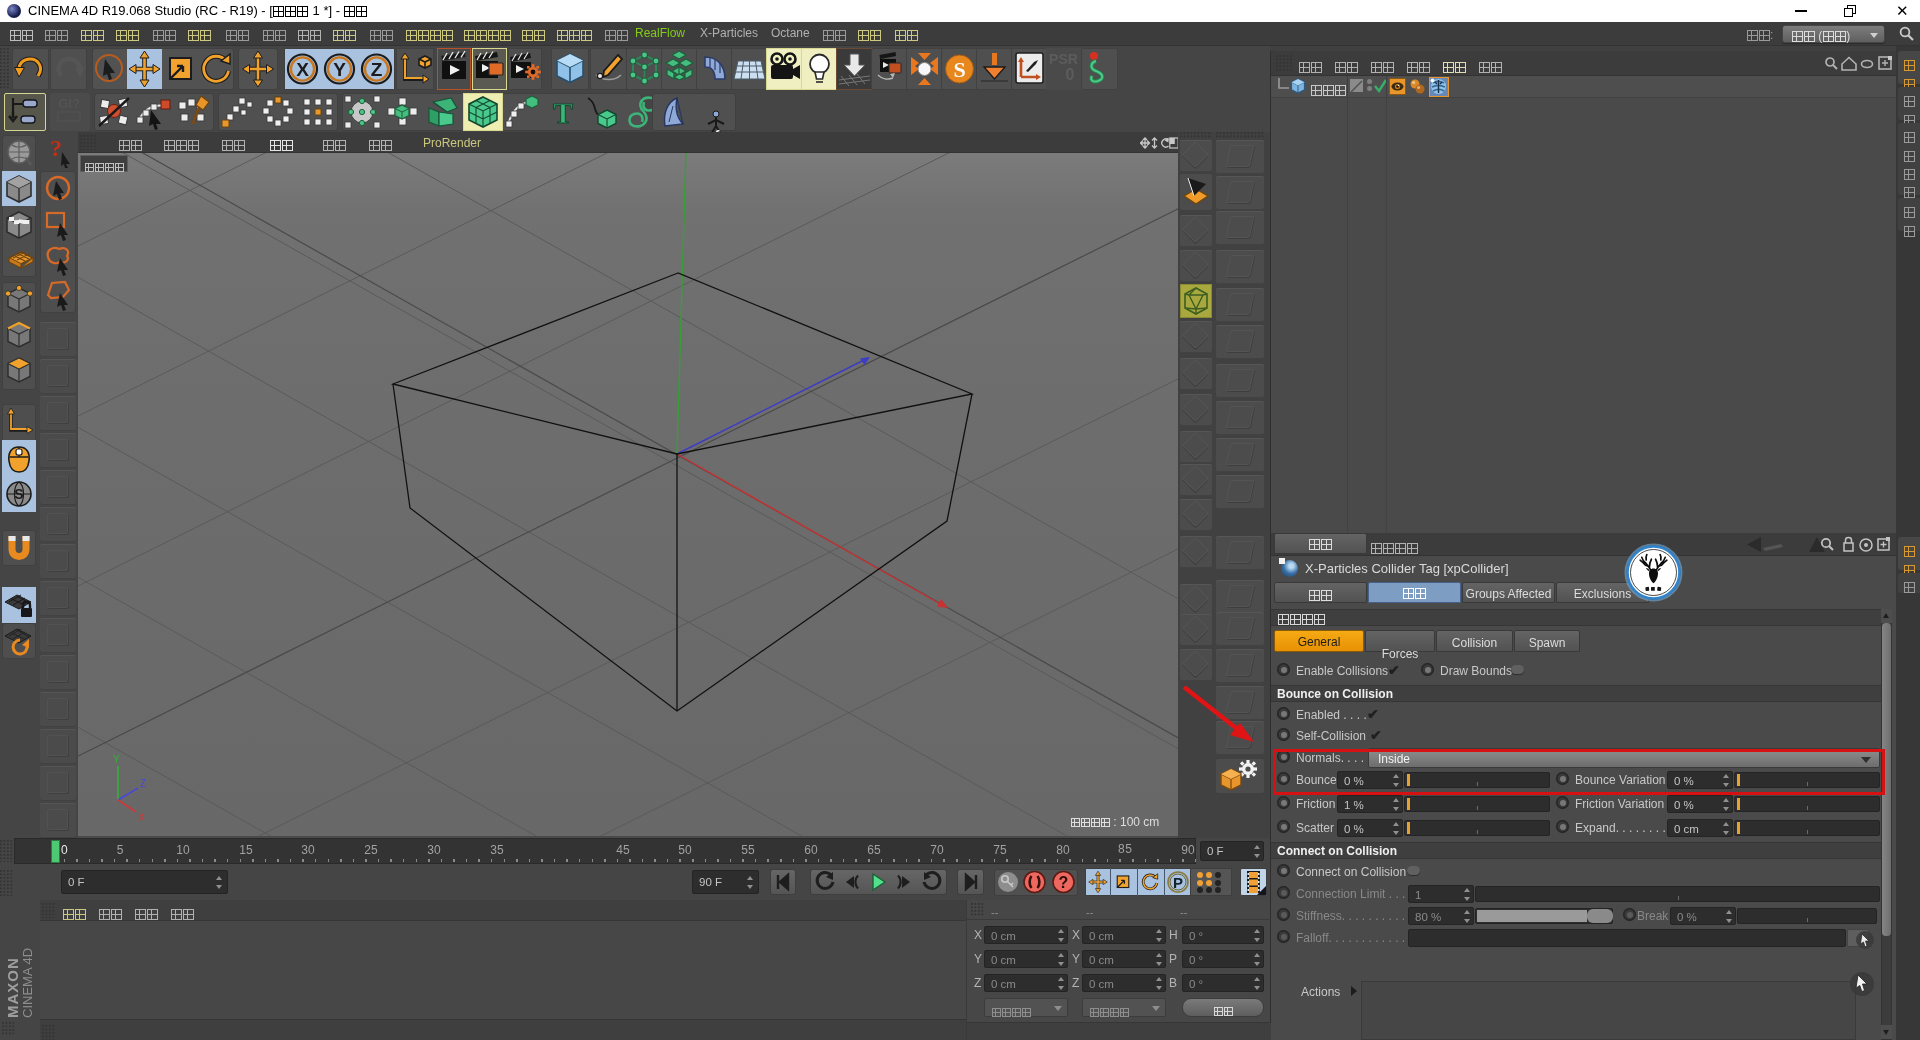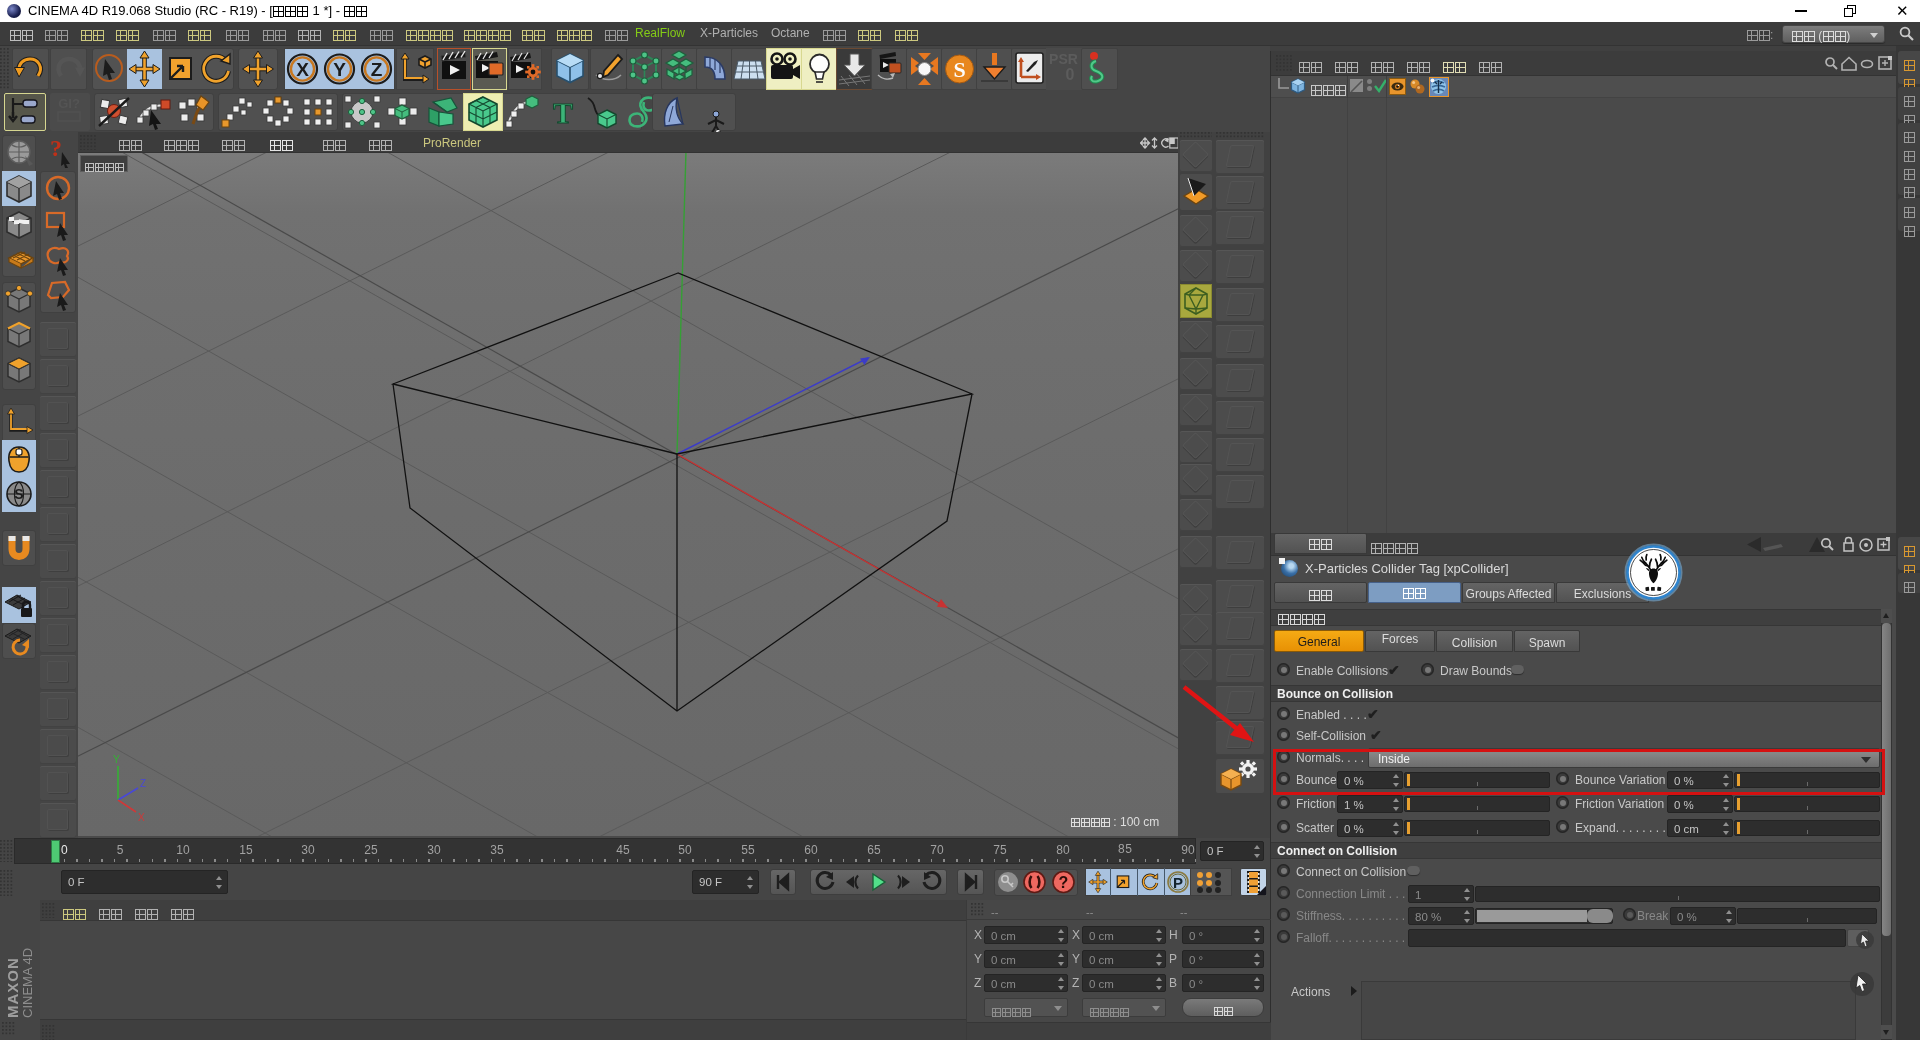--- a/index.html
+++ b/index.html
@@ -1038,21 +1038,21 @@
   <div class="abs" style="left:10px;top:27px;width:17px;height:17px;border-radius:50%;background:radial-gradient(circle at 60% 35%,#b8d8f0 15%,#3a70a8 50%,#183a5e);"></div>
   <div class="abs" style="left:8px;top:25px;width:6px;height:6px;background:#f2f2f2;"></div>
   <div class="abs" style="left:34px;top:28px;color:#dadada;font-size:13px;">X-Particles Collider Tag [xpCollider]</div>
   <div class="atab" style="left:3px;width:93px;padding-top:3px;"><span class="cj"></span><span class="cj"></span></div>
   <div class="atab" style="left:97px;width:93px;top:49px;height:21px;background:#7d9dc2;border-color:#46618a;color:#fff;padding-top:3px;"><span class="cj"></span><span class="cj"></span></div>
   <div class="atab" style="left:191px;top:49px;width:93px;height:21px;padding-top:4px;">Groups Affected</div>
   <div class="atab" style="left:285px;top:49px;width:93px;height:21px;padding-top:4px;">Exclusions</div>
   <div class="abs" style="left:3px;top:49px;width:93px;height:21px;background:linear-gradient(#646464,#525252);border:1px solid #393939;border-radius:2px;color:#dcdcdc;text-align:center;padding-top:3px;"><span class="cj"></span><span class="cj"></span></div>
   <div class="sechead" style="top:76px;padding:2px 0 0 6px;font-weight:normal;color:#d8d8d8;"><span class="cj"></span><span class="cj"></span><span class="cj"></span><span class="cj"></span></div>
   <div class="abs" style="left:3px;top:97px;width:90px;height:22px;background:linear-gradient(#f5aa14,#e89104);border:1px solid #8a5a08;border-radius:2px;color:#1c1c1c;font-size:12px;text-align:center;padding-top:4px;">General</div>
-  <div class="atab" style="left:94px;top:97px;width:70px;height:22px;padding-top:1px;">Forces</div>
+  <div class="atab" style="left:94px;top:97px;width:70px;height:22px;padding-top:16px;">Forces</div>
   <div class="atab" style="left:165px;top:97px;width:77px;height:22px;padding-top:5px;">Collision</div>
   <div class="atab" style="left:243px;top:97px;width:66px;height:22px;padding-top:5px;">Spawn</div>
 
   <span class="crad" style="left:6px;top:130px;"></span>
     <span class="lab" style="left:25px;top:131px;">Enable Collisions</span>
     <span class="chk" style="left:117px;top:129px;">✔</span>
   <span class="crad" style="left:150px;top:130px;"></span>
     <span class="lab" style="left:169px;top:131px;">Draw Bounds</span>
     <span class="knob" style="left:240px;top:132px;background:#606060;"></span>
   <div class="sechead" style="top:152px;padding:1px 0 0 6px;">Bounce on Collision</div>
@@ -1143,21 +1143,21 @@
     </div>
   <div class="sld dis" style="left:466px;top:375px;width:140px;"></div>
   <span class="crad off" style="left:6px;top:397px;"></span>
     <span class="lab dis" style="left:25px;top:398px;">Falloff. . . . . . . . . . . . .</span>
   <div class="abs" style="left:137px;top:396px;width:438px;height:18px;background:#2d2d2d;border:1px solid #242424;border-radius:2px;"></div>
   <div class="abs" style="left:576px;top:396px;width:22px;height:18px;background:#5e5e5e;border:1px solid #444;border-radius:2px;"></div>
   <svg class="abs" style="left:584px;top:397px" width="20" height="20" viewBox="0 0 20 20">
       <circle cx="10" cy="10" r="9" fill="#3a3a3a" opacity="0.85"></circle>
       <path d="M7 4 L14 11 L10.5 11 L12 16 L10 16.8 L8.5 12 L5.5 14 Z" fill="#ececec" stroke="#222" stroke-width="0.7"></path>
     </svg>
-  <span class="lab" style="left:20px;top:452px;">Actions</span>
+  <span class="lab" style="left:30px;top:452px;">Actions</span>
   <span class="abs" style="left:80px;top:453px;width:0;height:0;border-top:5px solid transparent;border-bottom:5px solid transparent;border-left:6px solid #1c1c1c;"></span>
   <div class="abs" style="left:90px;top:448px;width:495px;height:59px;background:#464646;border:1px solid #3a3a3a;"></div>
   <svg class="abs" style="left:578px;top:438px" width="26" height="26" viewBox="0 0 26 26">
       <circle cx="13" cy="13" r="12" fill="#3a3a3a" opacity="0.9"></circle>
       <path d="M9 4 L18 13 L13.5 13 L15.5 19.5 L12.8 20.5 L10.8 14.5 L7 17 Z" fill="#f2f2f2" stroke="#222" stroke-width="0.8"></path>
     </svg>
 
   <div class="abs" style="left:610px;top:76px;width:11px;height:431px;background:#3c3c3c;border:1px solid #333;"></div>
   <div class="abs" style="left:610px;top:76px;width:11px;height:14px;background:#4e4e4e;">
       <span class="abs" style="left:2px;top:4px;border-left:3.5px solid transparent;border-right:3.5px solid transparent;border-bottom:5px solid #1e1e1e;"></span>

